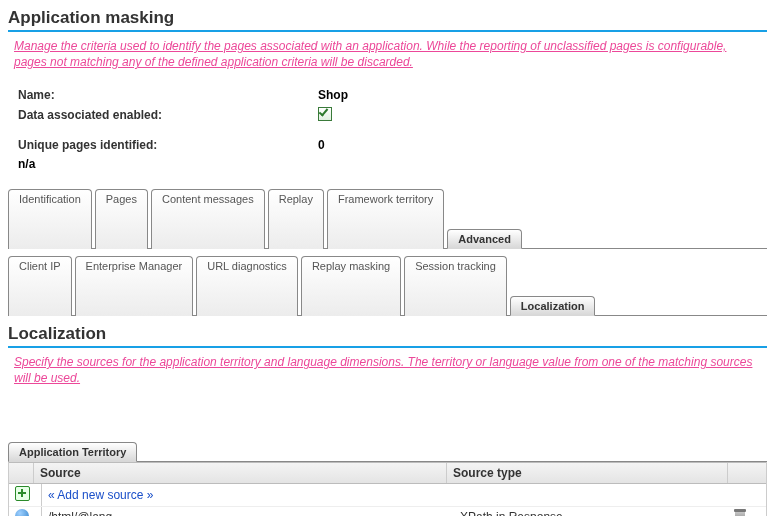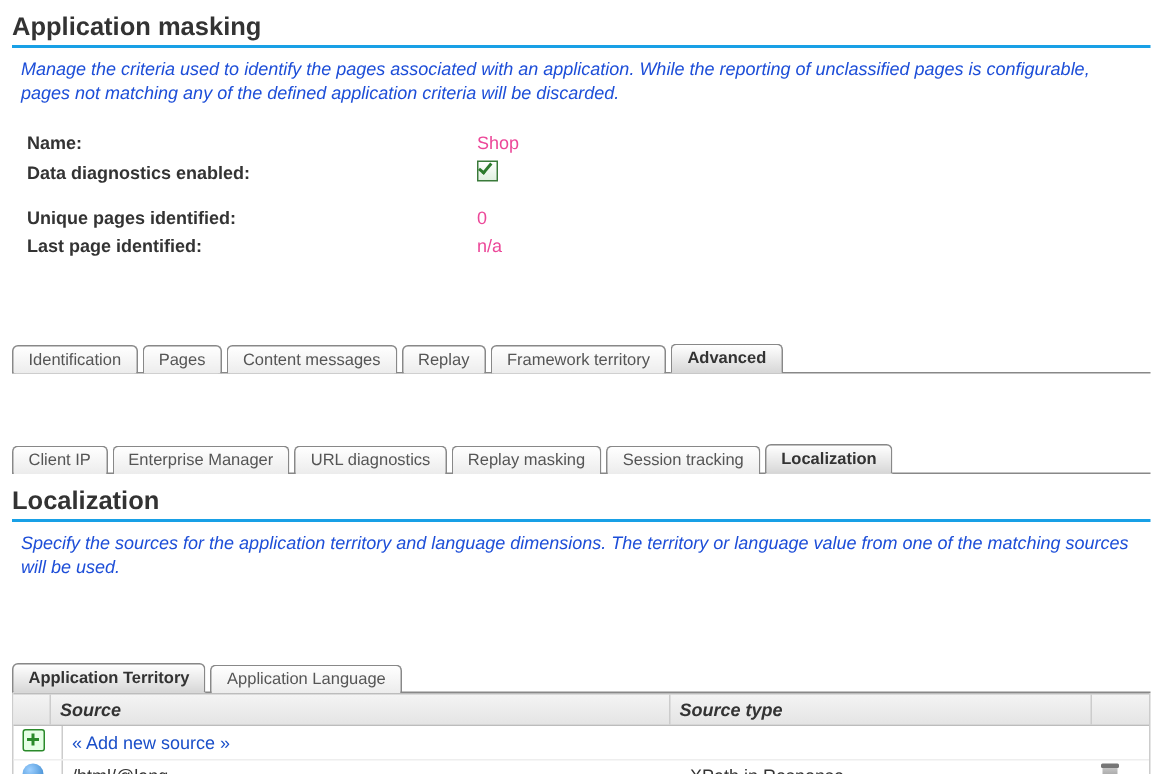--- a/index.html
+++ b/index.html
@@ -15,38 +15,40 @@
   .section-header {
     font-size: 17px;
     font-weight: bold;
     color: #333;
     padding: 2px 0 2px 0;
     border-bottom: 2px solid #18a0e6;
     margin-bottom: 4px;
   }
   .section-desc {
     font-style: italic;
-    color: #1d4ed8;
+    color: #ec4899;
     line-height: 1.35;
     padding: 2px 6px 10px 6px;
+    text-decoration: underline;
   }
   .info-table {
     margin: 6px 0 14px 10px;
   }
   .info-row {
     display: flex;
     line-height: 1.6;
   }
   .info-label {
     width: 300px;
     font-weight: bold;
     color: #333;
   }
   .info-value {
-    color: #ec4899;
+    color: #000000;
+    font-weight: bold;
   }
   .info-gap {
     height: 10px;
   }
   .checkbox-box {
     display: inline-block;
     width: 12px;
     height: 12px;
     border: 1px solid #3a7a3a;
     position: relative;
@@ -61,21 +63,20 @@
     width: 3px;
     height: 7px;
     border: solid #2d7a2d;
     border-width: 0 2px 2px 0;
     transform: rotate(40deg);
   }
   .tabs {
     display: flex;
     border-bottom: 1px solid #888;
     margin-top: 4px;
-    align-items: flex-end;
   }
   .tab {
     border: 1px solid #888;
     border-bottom: none;
     border-radius: 4px 4px 0 0;
     padding: 3px 10px;
     margin-right: 3px;
     font-size: 11px;
     color: #555;
     background: linear-gradient(#ffffff,#ececec);
@@ -97,21 +98,20 @@
     display: flex;
     background: linear-gradient(#f4f4f4,#e4e4e4);
     border-top: 1px solid #bcbcbc;
     border-bottom: 1px solid #bcbcbc;
     font-weight: bold;
     font-size: 12px;
   }
   .table-th {
     padding: 3px 6px;
     border-right: 1px solid #ccc;
-    font-style: italic;
   }
   .col-icon { width: 20px; flex: 0 0 20px; padding:3px 2px; border-right:1px solid #ccc;}
   .col-source { flex: 0 0 400px; }
   .col-type { flex: 1; }
   .col-act { width: 26px; flex: 0 0 26px; border-right:none; }
   .table-row {
     display: flex;
     align-items: center;
     font-size: 12px;
     border-bottom: 1px solid #eee;
@@ -170,32 +170,31 @@
 
 <div class="section-header">Application masking</div>
 <div class="section-desc">Manage the criteria used to identify the pages associated with an application. While the reporting of unclassified pages is configurable, pages not matching any of the defined application criteria will be discarded.</div>
 
 <div class="info-table">
   <div class="info-row">
     <div class="info-label">Name:</div>
     <div class="info-value">Shop</div>
   </div>
   <div class="info-row">
-    <div class="info-label">Data diagnostics enabled:</div>
+    <div class="info-label">Data associated enabled:</div>
     <div class="info-value">
       <span class="checkbox-box"></span>
     </div>
   </div>
   <div class="info-gap"></div>
   <div class="info-row">
     <div class="info-label">Unique pages identified:</div>
     <div class="info-value">0</div>
   </div>
   <div class="info-row">
-    <div class="info-label">Last page identified:</div>
     <div class="info-value">n/a</div>
   </div>
 </div>
 
 <div class="tabs" id="main-tabs">
     <div class="tab">Identification</div>
     <div class="tab">Pages</div>
     <div class="tab">Content messages</div>
     <div class="tab">Replay</div>
     <div class="tab">Framework territory</div>
@@ -214,21 +213,20 @@
     <div class="tab active">Localization</div>
   </div>
 
 <div class="sub-section">
   <div class="section-header">Localization</div>
   <div class="section-desc">Specify the sources for the application territory and language dimensions. The territory or language value from one of the matching sources will be used.</div>
 </div>
 
 <div class="tabs" id="loc-tabs">
     <div class="tab active">Application Territory</div>
-    <div class="tab">Application Language</div>
   </div>
 
 <div style="margin-top:0; border:1px solid #ccc; border-top:none;">
   <div class="table-th-row">
     <div class="table-th col-icon"></div>
     <div class="table-th col-source">Source</div>
     <div class="table-th col-type">Source type</div>
     <div class="table-th col-act"></div>
   </div>
   <div class="table-row">

